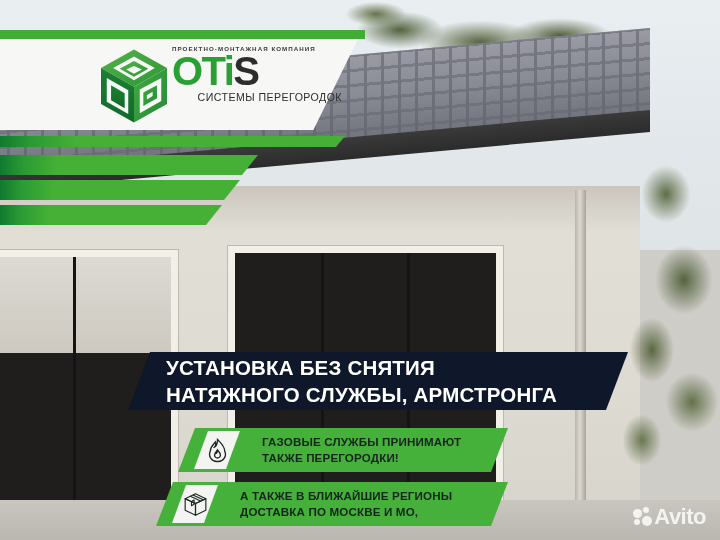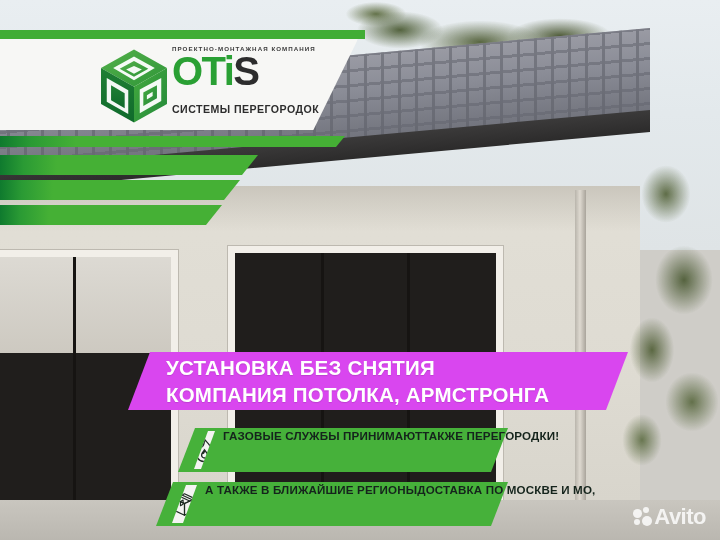--- a/index.html
+++ b/index.html
@@ -114,41 +114,41 @@
     font-size:6.2px; letter-spacing:1.05px; color:#3b3b3b; font-weight:700;
     white-space:nowrap; margin-bottom:1px;
   }
   .wordmark{
     font-size:40px; font-weight:800; letter-spacing:-1.6px; line-height:.92;
     color:#2aa034; white-space:nowrap;
   }
   .wordmark .i { color:#2aa034; }
   .wordmark .s { color:#2d2d2d; }
   .tagline-bot{
-    font-size:10.6px; font-weight:700; letter-spacing:.45px; color:#2d2d2d;
-    white-space:nowrap; margin-top:13px;
+    font-size:10.6px; font-weight:400; letter-spacing:.45px; color:#2d2d2d;
+    white-space:nowrap; margin-top:1px;text-align:right;
   }
 
   
   .stripe { position:absolute; height:18px; z-index:5; }
   .stripe .body{
     position:absolute; inset:0;
     background:linear-gradient(90deg,#0f7a2e 0%,#2a9a34 9%,#45b035 22%,#45b035 100%);
     clip-path:polygon(0 0, 100% 0, calc(100% - 16px) 100%, 0 100%);
   }
   .stripe.s0 { left:0;  top:136px; width:345px; height:11px; }
   .stripe.s0 .body{ clip-path:polygon(0 0, 100% 0, calc(100% - 9px) 100%, 0 100%); }
   .stripe.s1 { left:0;  top:155px; width:258px; height:20px; }
   .stripe.s2 { left:0;  top:180px; width:240px; height:20px; }
   .stripe.s3 { left:0;  top:205px; width:222px; height:20px; }
 
   
   .headline {
     position:absolute; left:128px; top:352px; width:500px; height:58px; z-index:8;
-    background:#d946ef;
+    background:#0f172a;
     clip-path:polygon(22px 0, 100% 0, calc(100% - 22px) 100%, 0 100%);
     display:flex; flex-direction:column; justify-content:center;
     padding-left:38px;
   }
   .headline .ln{
     color:#ffffff; font-weight:800; font-size:20.5px; letter-spacing:.2px;
     line-height:1.32; white-space:nowrap;
     text-shadow:0 1px 1px rgba(0,0,0,.12);
   }
 
@@ -161,21 +161,21 @@
   }
   .feature .icon-plate{
     position:relative; width:46px; margin-left:16px; margin-top:3px; margin-bottom:3px;
     background:#f4f4f2;
     clip-path:polygon(14px 0, 100% 0, calc(100% - 14px) 100%, 0 100%);
     display:flex; align-items:center; justify-content:center;
     z-index:2;
   }
   .feature .gap{ width:14px; z-index:2; }
   .feature .ftext{
-    position:relative; z-index:2; display:flex; flex-direction:row; justify-content:center;
+    position:relative; z-index:2; display:flex; flex-direction:column; justify-content:center;
     padding-left:8px;
   }
   .feature .ftext .fl{
     color:#15241c; font-weight:800; font-size:11.6px; letter-spacing:.15px;
     line-height:1.34; white-space:nowrap;
   }
   .feature.f1 { left:178px; top:428px; width:330px; }
   .feature.f2 { left:156px; top:482px; width:352px; }
 
   .avito{
@@ -268,21 +268,21 @@
   </div>
 
   <div class="logo-text">
     <div class="tagline-top">ПРОЕКТНО-МОНТАЖНАЯ КОМПАНИЯ</div>
     <div class="wordmark"><span>OT</span><span class="i">i</span><span class="s">S</span></div>
     <div class="tagline-bot">СИСТЕМЫ ПЕРЕГОРОДОК</div>
   </div>
 
   <div class="headline">
     <div class="ln">УСТАНОВКА БЕЗ СНЯТИЯ</div>
-    <div class="ln">КОМПАНИЯ ПОТОЛКА, АРМСТРОНГА</div>
+    <div class="ln">НАТЯЖНОГО СЛУЖБЫ, АРМСТРОНГА</div>
   </div>
 
   <div class="feature f1">
     <div class="skewbox"></div>
     <div class="icon-plate">
       <svg viewBox="0 0 24 28" width="21" height="25" fill="none" stroke="#1d2a22" stroke-width="1.5">
         <path d="M12 1.5c3.6 4 8.2 7 8.2 13.2A8.2 8.2 0 0 1 12 26.5 8.2 8.2 0 0 1 3.8 14.7C3.8 9.6 7.2 7.3 9.6 4.2c.9 2.3.3 4.2-.9 5.8 1.5-.4 3.1-2.3 3.3-8.5Z"></path>
         <path d="M12 13.5c1.7 1.9 3.3 3.2 3.3 5.6A3.4 3.4 0 0 1 12 22.6a3.4 3.4 0 0 1-3.3-3.5c0-2 1.2-3 2.2-4.3.3 1 .1 1.8-.3 2.5.7-.2 1.3-1.1 1.4-3.8Z"></path>
       </svg>
     </div>

